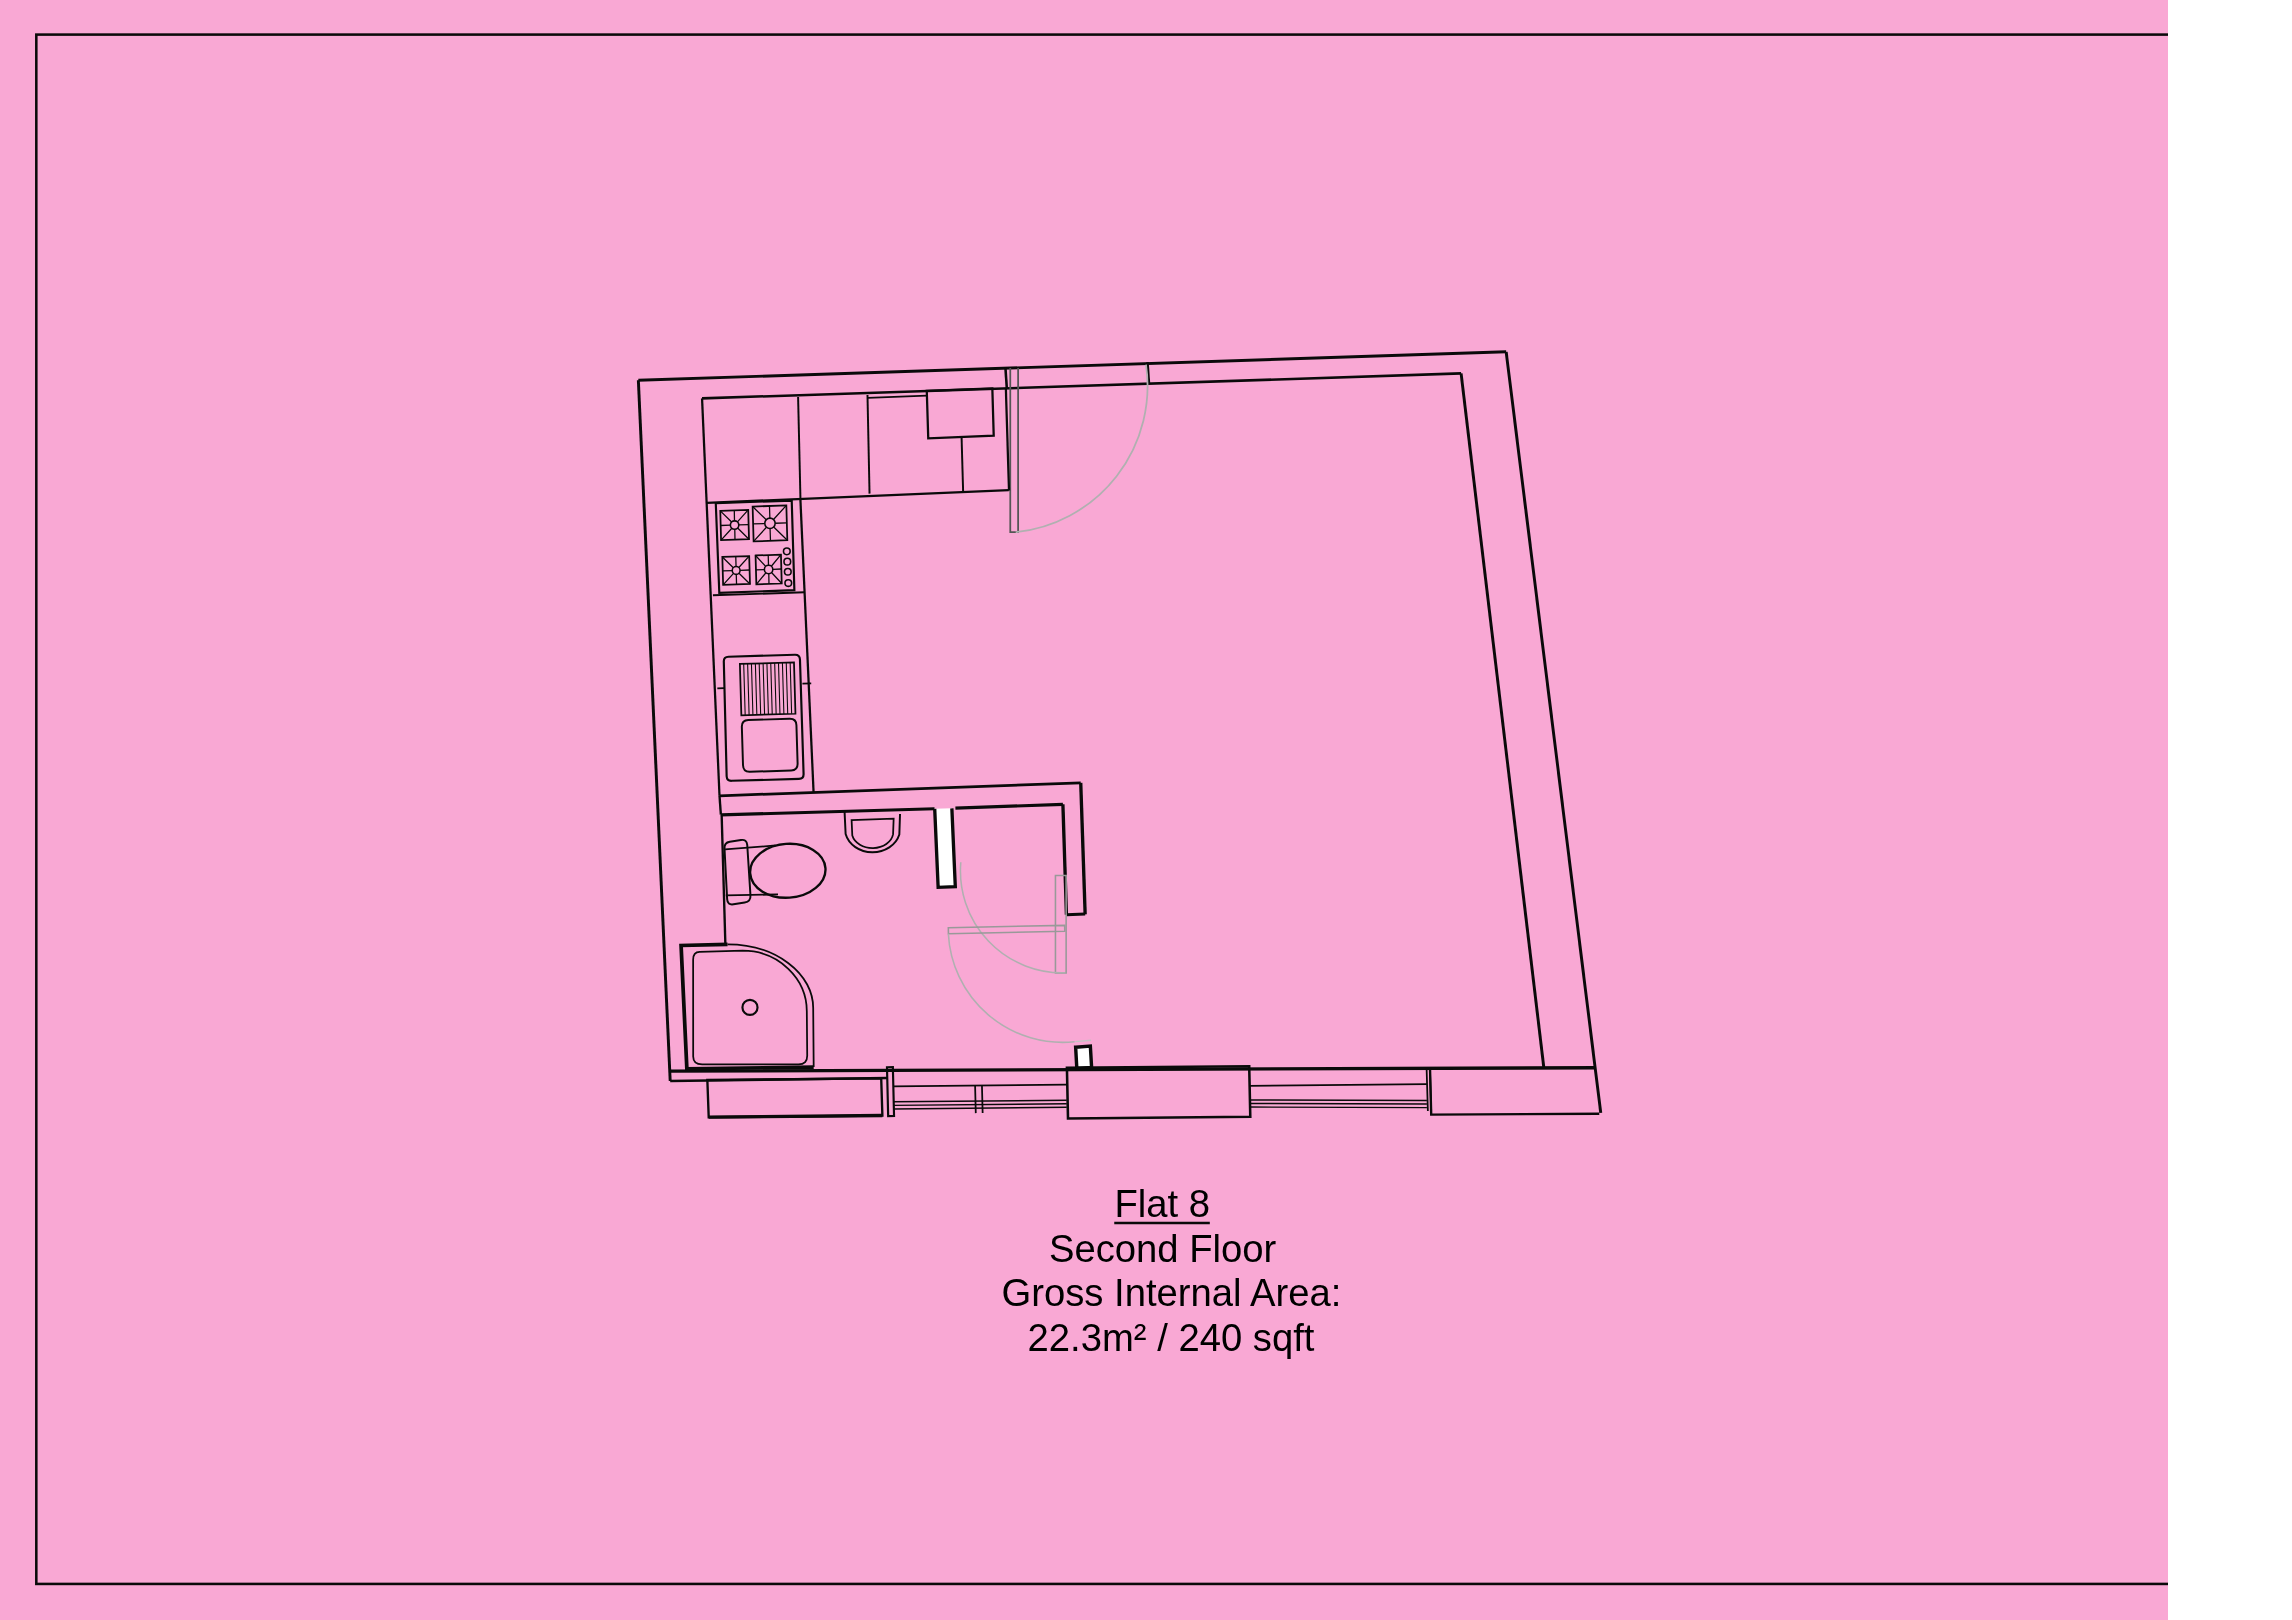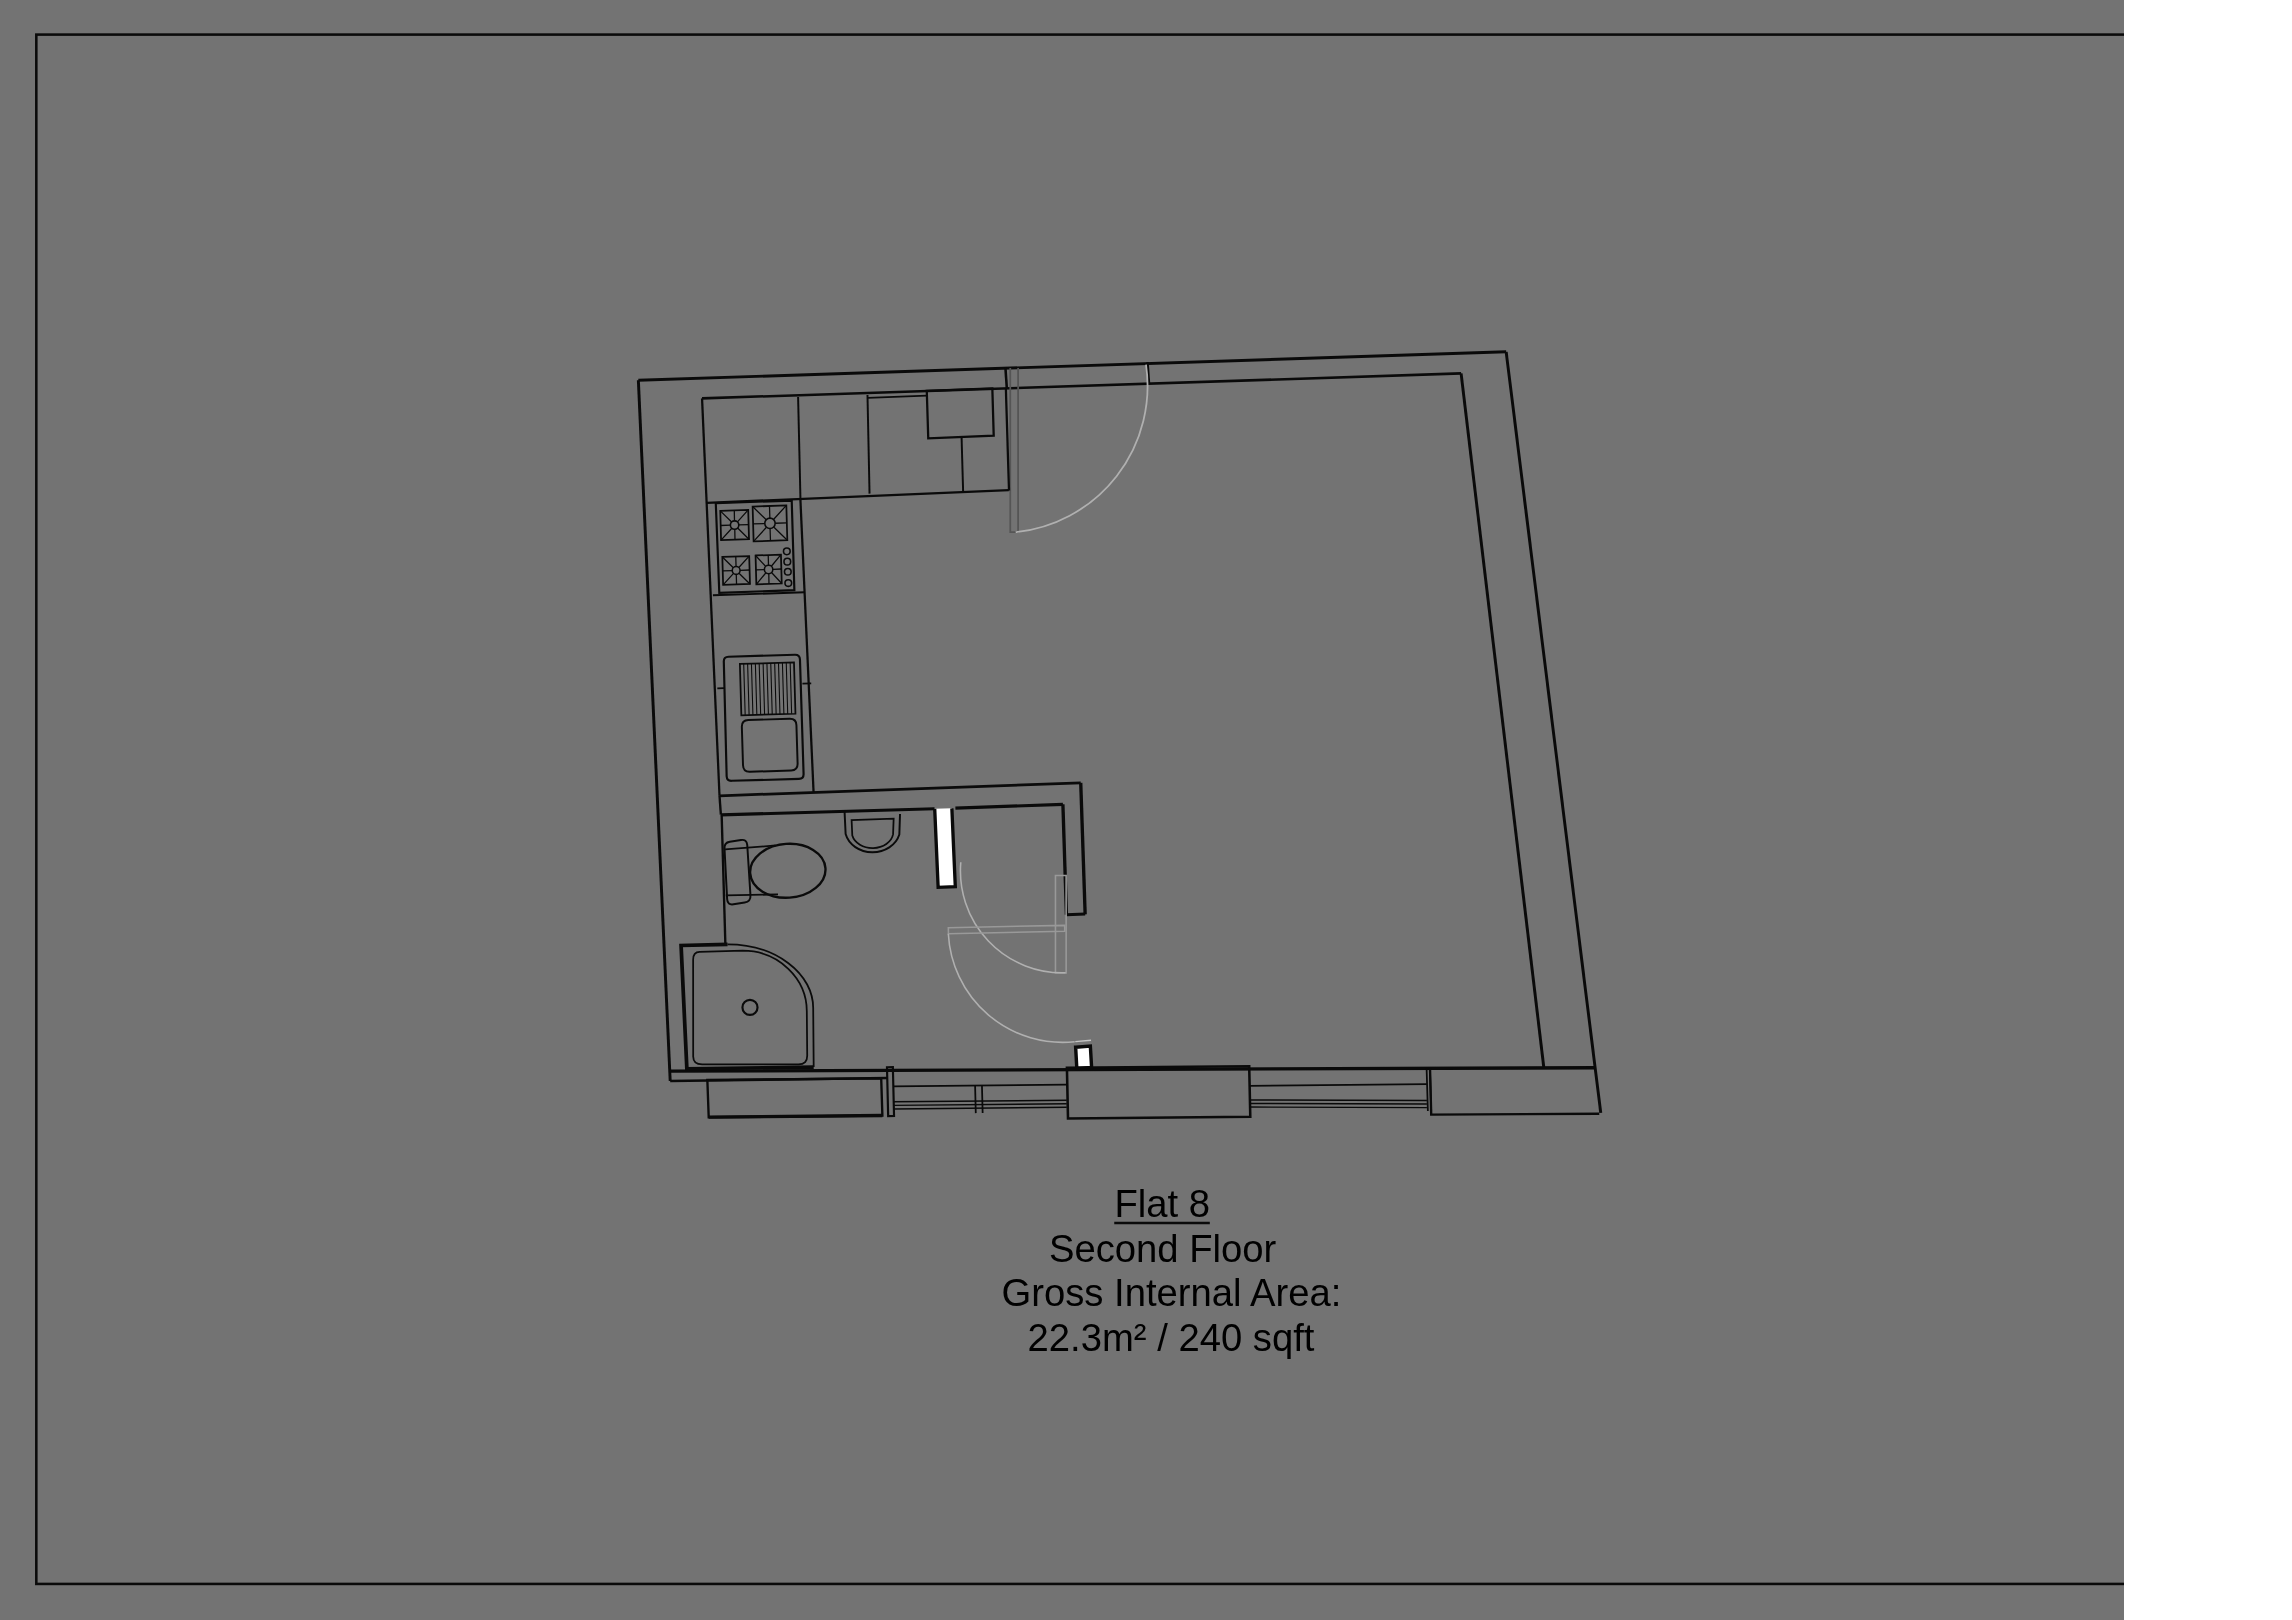--- a/index.html
+++ b/index.html
@@ -1,16 +1,16 @@
 <!DOCTYPE html>
 <html><head>
 <meta charset="utf-8">
 <style>
   html,body{margin:0;padding:0;background:#ffffff;}
-  .page{position:relative;width:2124px;height:1620px;background:#737373;overflow:hidden;}
+  .page{position:relative;width:2124px;height:1620px;background:#f9a8d4;overflow:hidden;padding-left:44px;}
   svg{position:absolute;left:0;top:0;}
   text{font-family:"Liberation Sans",sans-serif;fill:#000;}
 </style>
 </head>
 <body>
 <div class="page">
 <svg width="2293" height="1620" viewBox="0 0 2339 1653" fill="none" stroke-linecap="butt">
 
 <rect x="36.7" y="35.3" width="2266.9" height="1580.9" stroke="#0a0a0a" stroke-width="2.6"></rect>
 

